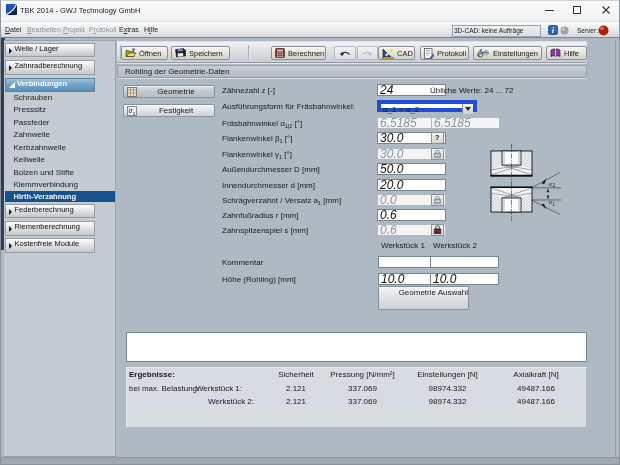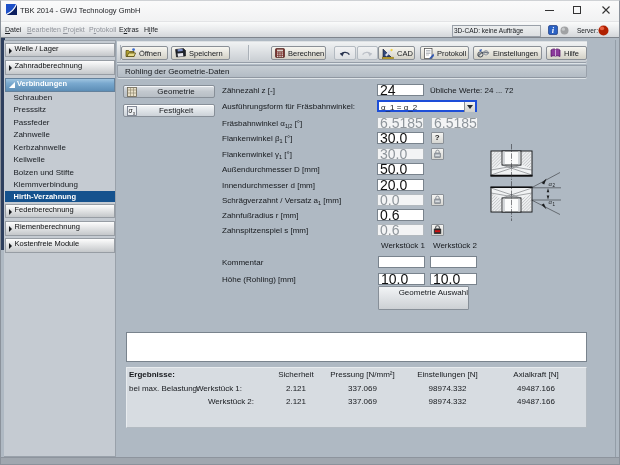--- a/index.html
+++ b/index.html
@@ -13,40 +13,40 @@
   
   #menubar { left:0; top:22px; width:620px; height:16px; background:linear-gradient(#fafbfb 0%,#e7e9eb 55%,#d4d7da 100%); border-bottom:1px solid #7f858d; }
   .mi { position:absolute; top:26px; font-size:7px; color:#1a1d21; }
   .mi.dis { color:#8f939a; }
   
   #content { left:0; top:38px; width:620px; height:419px; background:#afb9c3; }
   #navstrip { left:1px; top:38px; width:4px; height:212px; background:#2e3f5e; }
   #botstrip { left:0; top:457px; width:620px; height:8px; background:#a0a7af; border-top:1px solid #8d949d; }
   
   #sidebar { left:4px; top:40px; width:112px; height:417px; background:#c5cbd2; border:1px solid #99a1aa; border-left:none; }
-  .shead { position:absolute; left:5px; width:110px; height:14.5px; background:linear-gradient(#fdfdfd,#c4c7ca); border:1px solid #979da4; font-size:7.5px; color:#0c0e10; line-height:9.5px; padding-left:8.5px; }
+  .shead { position:absolute; left:5px; width:90px; height:14.5px; background:linear-gradient(#fdfdfd,#c4c7ca); border:1px solid #979da4; font-size:7.5px; color:#0c0e10; line-height:9.5px; padding-left:8.5px; }
   .shead .arr { position:absolute; left:2.5px; top:4px; width:0; height:0; border-left:3.8px solid #16191d; border-top:3px solid transparent; border-bottom:3px solid transparent; }
   #sh-verb { background:linear-gradient(#9fc4e0 0%,#7aa9cf 35%,#5d8eb6 100%); color:#fff; font-weight:bold; border-color:#64819c; }
   #sh-verb { padding-left:11px; }
   #sh-verb .arr { border-top:none; border-bottom:6.5px solid #fff; border-left:6.5px solid transparent; border-right:none; top:3.5px; left:3px; }
   .sitem { position:absolute; left:13.5px; font-size:8px; color:#181c21; }
   #hirth { left:5px; top:190.5px; width:110px; height:11px; background:#15528e; color:#fff; font-weight:bold; font-size:7.5px; line-height:11px; padding-left:8.5px; }
   
   #toolbar { left:117px; top:41px; width:470px; height:22px; background:linear-gradient(#f0f2f3,#c8cdd2); border-top:1px solid #dde1e4; border-bottom:1px solid #969ea8; box-shadow:0 1px 0 #dde3e7; border-radius:0 0 2px 0; }
   .tbtn { position:absolute; top:46px; height:14px; border:1px solid #8a9097; border-radius:2px; background:linear-gradient(#f7f6f1,#d3d1c7); font-size:7.5px; color:#15181c; display:flex; align-items:center; padding:0 3px; gap:3px; }
   .tbtn svg, .hbtn svg { flex-shrink:0; }
   .flat { position:absolute; top:46px; height:14px; display:flex; align-items:center; justify-content:center; border:1px solid #b3bac1; border-radius:2px; background:linear-gradient(#f1f2f3,#dde0e3); }
   #hdrbar { left:117px; top:65px; width:470px; height:13px; background:linear-gradient(#c6cdd3,#b2bbc4); border:1px solid #99a1ab; border-bottom-color:#8f97a1; font-size:8px; color:#15181c; line-height:11.5px; padding-left:7px; box-shadow:0 1px 0 #dde3e7; border-radius:0 0 2px 2px; }
   
   .sbtn { position:absolute; left:123px; width:92px; height:13px; border:1px solid #878f98; border-radius:2px; font-size:8px; color:#15181c; text-align:center; line-height:12px; padding-left:14px; }
   #btn-geo { top:85px; background:linear-gradient(#dde1e5 0%,#c2c8ce 50%,#b7bec5 100%); box-shadow:inset 0 1px 0 #f4f6f8; }
   #btn-fes { top:104px; background:linear-gradient(#f4f6f8 0%,#dde2e6 55%,#ccd2d8 100%); box-shadow:inset 0 1px 0 #fff; }
   
   .lbl { position:absolute; left:222px; font-size:8px; color:#16191d; white-space:nowrap; }
-  .inp { position:absolute; left:377px; width:47px; height:12px; background:#fff; border:1px solid #79838d; font-size:14px; color:#111; line-height:10px; padding-left:2px; }
+  .inp { position:absolute; left:377px; width:69px; height:12px; background:#fff; border:1px solid #79838d; font-size:12px; color:#111; line-height:10px; padding-left:2px;font-style:italic; }
   .inp.c2 { left:431px; }
   .inp.dis { background:#f3f4f5; border-color:#b2b9bf; color:#8e959b; }
   .hbtn { position:absolute; left:431px; width:12.5px; height:12.5px; border:1px solid #8a9097; border-radius:1px; background:linear-gradient(#f4f4f2,#d6d6d2); display:flex; align-items:center; justify-content:center; }
   
   #whitebox { left:126px; top:332px; width:461px; height:30px; background:#fff; border:1px solid #79838d; }
   #results { left:126px; top:367px; width:461px; height:61px; background:#d7dce1; border-top:1px solid #e8ecef; border-left:1px solid #e8ecef; border-right:1px solid #b2bac1; border-bottom:1px solid #b2bac1; }
   .r { position:absolute; font-size:8px; color:#16191d; }
   .rr { text-align:center; }
   #frame { left:0; top:0; width:620px; height:465px; border:1px solid #8b929b; border-top-color:#cfd2d5; pointer-events:none; z-index:90; }
 </style>
@@ -208,21 +208,21 @@
       <text x="7.2" y="8.6" font-size="4.5" fill="#222" text-anchor="middle">x</text>
     </svg>
     Festigkeit
   </div>
 
   <div class="lbl" style="top:86px">Zähnezahl z [-]</div>
   <div class="inp" style="top:84px">24</div>
   <div class="abs t8" style="left:430px;top:86.5px">Übliche Werte: 24 ... 72</div>
 
   <div class="lbl" style="top:102px">Ausführungsform für Fräsbahnwinkel:</div>
-  <div class="abs" style="left:377px;top:100px;width:100px;height:12px;background:#fff;border:2px solid #1d4ed8">
+  <div class="abs" style="left:377px;top:100px;width:100px;height:12px;background:#fff;border:4px solid #1d4ed8">
     <div class="t8" style="position:absolute;left:2px;top:2px">α_1 = α_2</div>
     <div style="position:absolute;right:0;top:0;width:11px;height:10px;background:linear-gradient(#f2f2f0,#cfcfcb);border-left:1px solid #8a9097;display:flex;align-items:center;justify-content:center">
       <span style="width:0;height:0;border-top:4px solid #23282e;border-left:3.5px solid transparent;border-right:3.5px solid transparent"></span>
     </div>
   </div>
 
   <div class="lbl" style="top:119px">Fräsbahnwinkel α<sub>1|2</sub> [°]</div>
   <div class="inp dis" style="top:117px">6.5185</div>
   <div class="inp dis c2" style="top:117px">6.5185</div>
 

